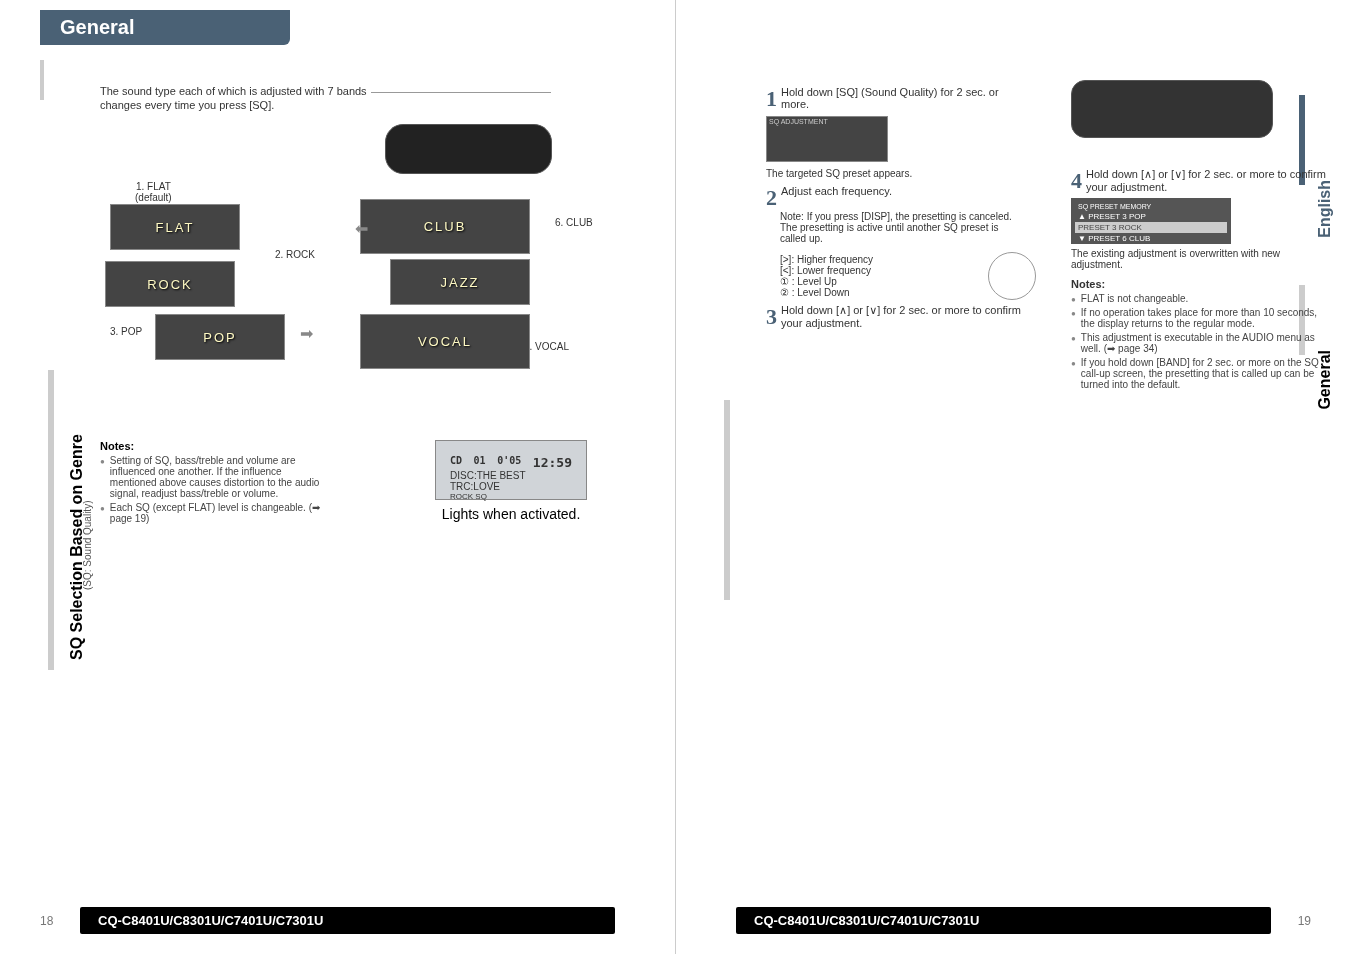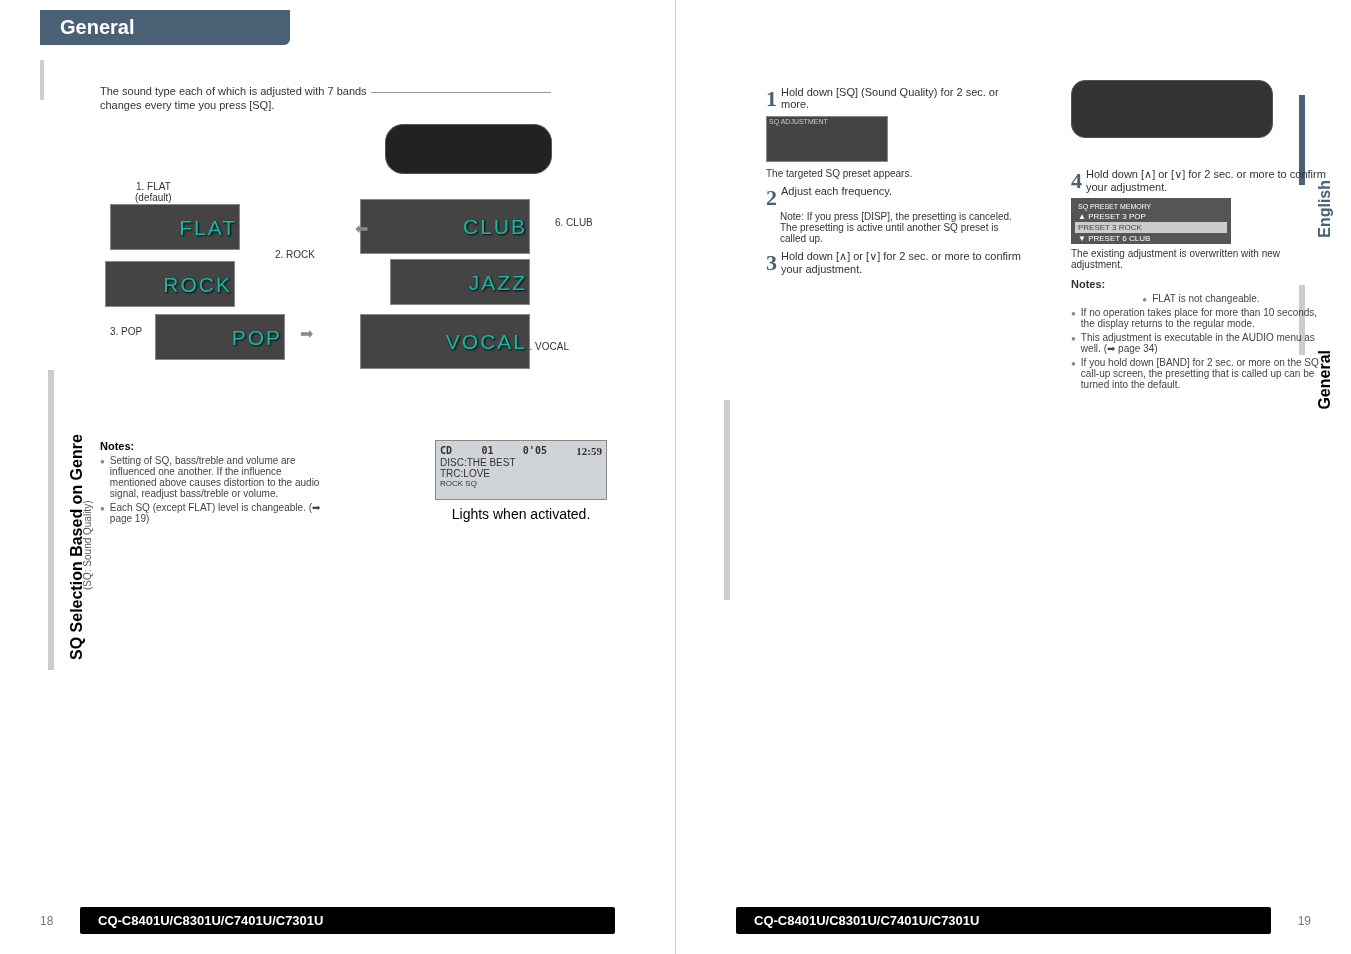--- a/index.html
+++ b/index.html
@@ -91,47 +91,47 @@
     background: #444;
     border: 1px solid #888;
     width: 130px; height: 46px;
     color: #ddd; font-size: 8px;
     box-sizing:border-box;
     padding:2px;
     overflow:hidden;
   }
   .tile .label {
     font-family: Impact, sans-serif;
-    font-size: 21px;
-    color:#14b8a6;
+    font-size: 13px;
+    color:#fef9c3;
     letter-spacing:2px;
     text-shadow:1px 1px 2px #000;
     line-height:42px;
-    text-align:right;
+    text-align:center;
   }
   .tile-caption { position:absolute; font-size:10px; color:#333; }
   .head-unit {
     background:#222; border-radius:18px; width:165px; height:48px;
     position:absolute; border:1px solid #555;
   }
   .arrow { position:absolute; font-size:16px; color:#888; }
   .lights-display {
     position:absolute;
     top: 355px; left: 335px;
     text-align:center;
   }
   .display-screen {
-    width:172px; height:60px; background:#d0d4d8; border:1px solid #888;
-    font-size:10px; color:#333; padding:4px; box-sizing:border-box;
+    width:152px; height:60px; background:#d0d4d8; border:1px solid #888;
+    font-size:10px; color:#333; padding:14px; box-sizing:border-box;
     text-align:left;
   }
   .display-screen .line1 { display:flex; justify-content:space-between; font-weight:bold; font-family:monospace; }
   .lights-caption { font-size:14px; margin-top:6px;}
   .notes-header { font-weight:bold; font-size:11px; margin-top:10px;}
-  .bullet { font-size:10px; color:#444; margin:3px 0; display:flex;justify-content:center; }
+  .bullet { font-size:10px; color:#444; margin:3px 0; display:flex; }
   .bullet::before { content:"●"; color:#888; font-size:8px; margin-right:5px; margin-top:2px;}
   .content-right {
     position: absolute;
     left: 90px; top: 80px;
     width: 550px;
     font-size: 10.5px;
     color:#333;
   }
   .col { width: 260px; }
   .col-r { position:absolute; left: 305px; top:0; width:260px;}
@@ -225,21 +225,21 @@
           <span>Each SQ (except FLAT) level is changeable. (➡ page 19)</span>
         </div>
     </div>
 
     <div class="lights-display">
       <div class="display-screen">
         <div class="line1">
           <span>CD</span>
           <span>01</span>
           <span>0'05</span>
-          <span style="font-size:11px;font-family:Liberation Serif, serif;">12:59</span>
+          <span style="font-size:13px;">12:59</span>
         </div>
         <div>DISC:THE BEST</div>
         <div>TRC:LOVE</div>
         <div style="font-size:8px;">ROCK  SQ</div>
       </div>
       <div class="lights-caption">Lights when activated.</div>
     </div>
   </div>
 
   <div class="footer">
@@ -267,20 +267,27 @@
         <div style="position:absolute;top:1px;left:2px;font-size:7px;color:#ccc;">SQ ADJUSTMENT</div>
       </div>
       <div style="font-size:10px;">The targeted SQ preset appears.</div>
 
       <div class="step-line">
         <span class="step-num">2</span>
         <span class="step-text">Adjust each frequency.</span>
       </div>
       <div style="font-size:10px; padding-left:14px;">Note: If you press [DISP], the presetting is canceled. The presetting is active until another SQ preset is called up.</div>
 
+      <div class="arrows-box" style="padding-left:14px; margin-top:10px; position:relative;">
+        <div>[&gt;]: Higher frequency</div>
+        <div>[&lt;]: Lower frequency</div>
+        <div>① : Level Up</div>
+        <div>② : Level Down</div>
+        <div style="position:absolute; right:-10px; top:-2px; width:46px; height:46px; border:1px solid #999; border-radius:50%;"></div>
+      </div>
 
       <div class="step-line">
         <span class="step-num">3</span>
         <span class="step-text">Hold down [∧] or [∨] for 2 sec. or more to confirm your adjustment.</span>
       </div>
     </div>
 
     <div class="col-r">
       <div class="head-unit-right"></div>
 

